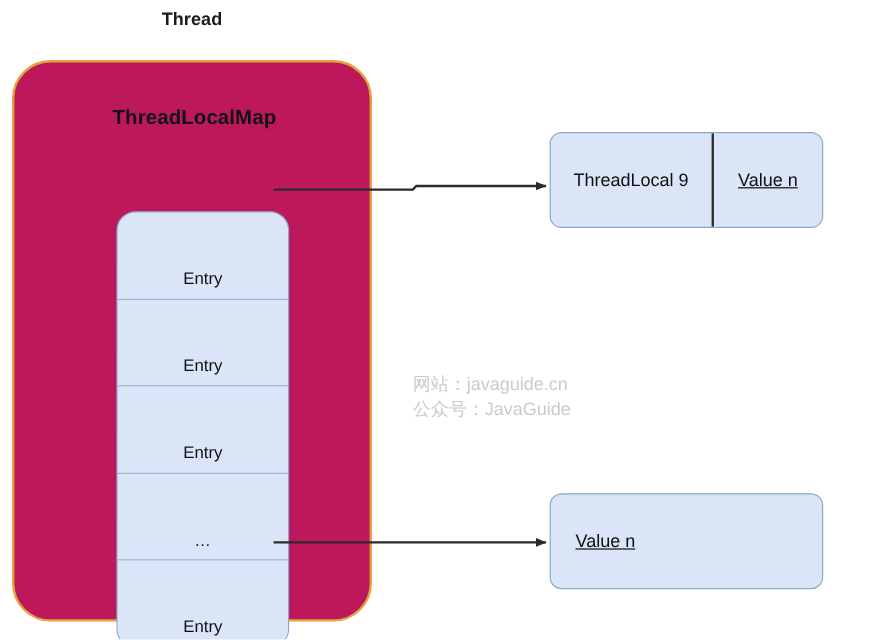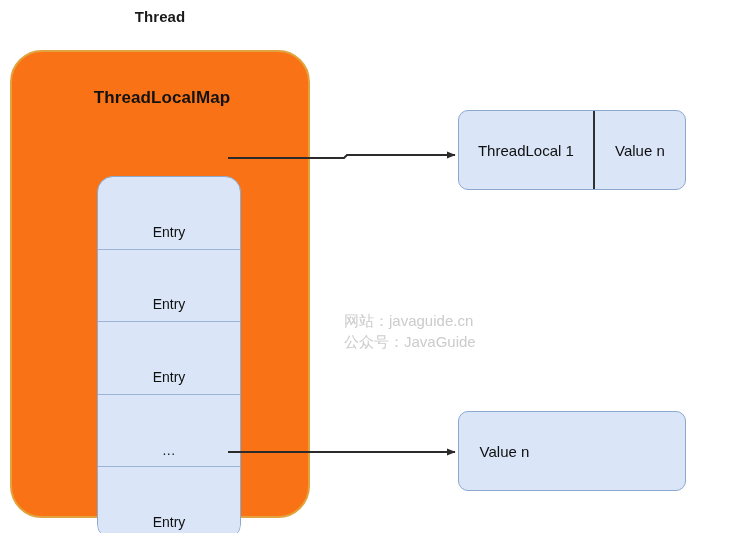--- a/index.html
+++ b/index.html
@@ -35,21 +35,21 @@
   }
 
   
   .thread-box {
     position: absolute;
     left: 10px;
     top: 50px;
     width: 300px;
     height: 468px;
     box-sizing: border-box;
-    background: #f97316;
+    background: #be185d;
     border: 2px solid #E2A23C;
     border-radius: 32px;
   }
 
   .tlm-title {
     position: absolute;
     left: 20px;
     top: 36px;
     width: 260px;
     text-align: center;
@@ -120,20 +120,21 @@
     color: #0f0f0f;
     box-sizing: border-box;
     white-space: nowrap;
   }
   .tl-cell.key {
     width: 137px;
     border-right: 2px solid #303030;
   }
   .tl-cell.val {
     width: 91px;
+    text-decoration: underline;
   }
 
   
   .arrow-svg {
     position: absolute;
     left: 0;
     top: 0;
     width: 730px;
     height: 533px;
     pointer-events: none;
@@ -166,21 +167,21 @@
     <div class="entry-column">
       <div class="entry-row">Entry</div>
       <div class="entry-row">Entry</div>
       <div class="entry-row">Entry</div>
       <div class="entry-row ellipsis">...</div>
       <div class="entry-row">Entry</div>
     </div>
   </div>
 
   <div class="tl-box top">
-    <div class="tl-cell key">ThreadLocal 1</div>
+    <div class="tl-cell key">ThreadLocal 9</div>
     <div class="tl-cell val">Value n</div>
   </div>
 
   <div class="tl-box bottom">
     <div class="tl-cell val">Value n</div>
   </div>
 
   <svg class="arrow-svg" viewBox="0 0 730 533" xmlns="http://www.w3.org/2000/svg">
     <defs>
       <marker id="arrowhead" markerWidth="9" markerHeight="8" refX="8.4" refY="4" orient="auto" markerUnits="userSpaceOnUse">

